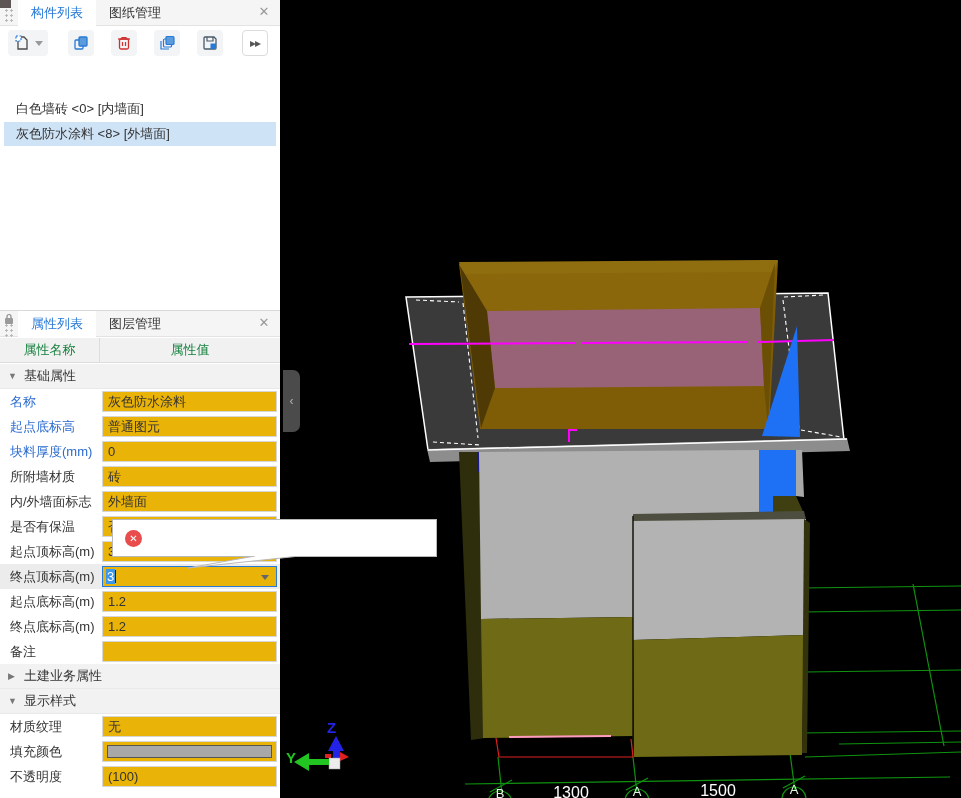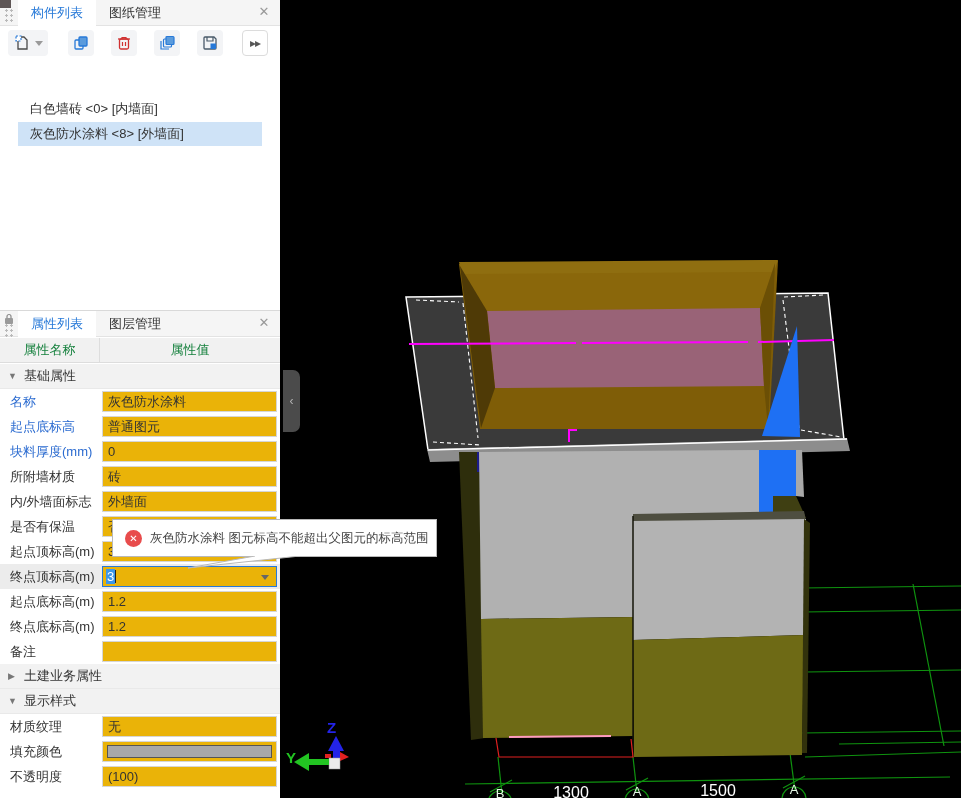--- a/index.html
+++ b/index.html
@@ -29,21 +29,21 @@
     font-size:12px; display:flex; align-items:center; justify-content:center; letter-spacing:-1px; }
 
   
   .searchbox { position:absolute; left:8px; top:62px; width:263px; height:26px; border:1px solid #e2e2e2; border-radius:4px; background:#fff; }
   .searchbox input { position:absolute; left:10px; top:1px; width:220px; height:22px; border:0; outline:0; font-size:13px; color:#444; font-family:inherit; }
   .searchbox input::placeholder { color:#b3b3b3; }
   .search-ic { position:absolute; right:8px; top:6px; }
 
   
   .comp-list { position:absolute; left:0; top:96px; width:280px; }
-  .comp-item { height:24px; line-height:24px; padding-left:12px; font-size:13px; color:#333; margin:1px 18px; white-space:nowrap; }
+  .comp-item { height:24px; line-height:24px; padding-left:12px; font-size:13px; color:#333; margin:1px 4px; white-space:nowrap; }
   .comp-item.selected { background:#cfe3f7; }
 
   
   .prop-header { position:absolute; left:0; top:27px; width:280px; height:25px; background:#f1f1f1; border-bottom:1px solid #ddd; display:flex; }
   .ph-cell { font-size:13px; color:#15803d; display:flex; align-items:center; justify-content:center; }
   .ph-name { width:100px; border-right:1px solid #ddd; }
   .ph-value { flex:1; }
   .prop-rows { position:absolute; left:0; top:53px; width:280px; }
   .pgroup { height:25px; background:#f2f2f2; border-bottom:1px solid #e9e9e9; display:flex; align-items:center; font-size:13px; color:#333; }
   .pgroup .tri { width:10px; margin:0 6px 0 8px; font-size:9px; color:#777; }
@@ -344,21 +344,20 @@
       </g>
     </svg>
 
     <div class="collapse-handle">
       <span>‹</span>
     </div>
   </div>
 
   <div class="err-tip">
     <div class="err-ic">✕</div>
-    <div class="err-text">灰色防水涂料 图元标高不能超出父图元的标高范围</div>
   </div>
   <svg class="err-tail" width="130" height="16">
     <polygon points="77,0 122,0 10,12" fill="#ffffff"></polygon>
     <line x1="77" y1="0" x2="10" y2="12" stroke="#b8b8b8" stroke-width="1"></line>
     <line x1="122" y1="0" x2="10" y2="12" stroke="#b8b8b8" stroke-width="1"></line>
   </svg>
 
 </div>
 
 </body></html>

